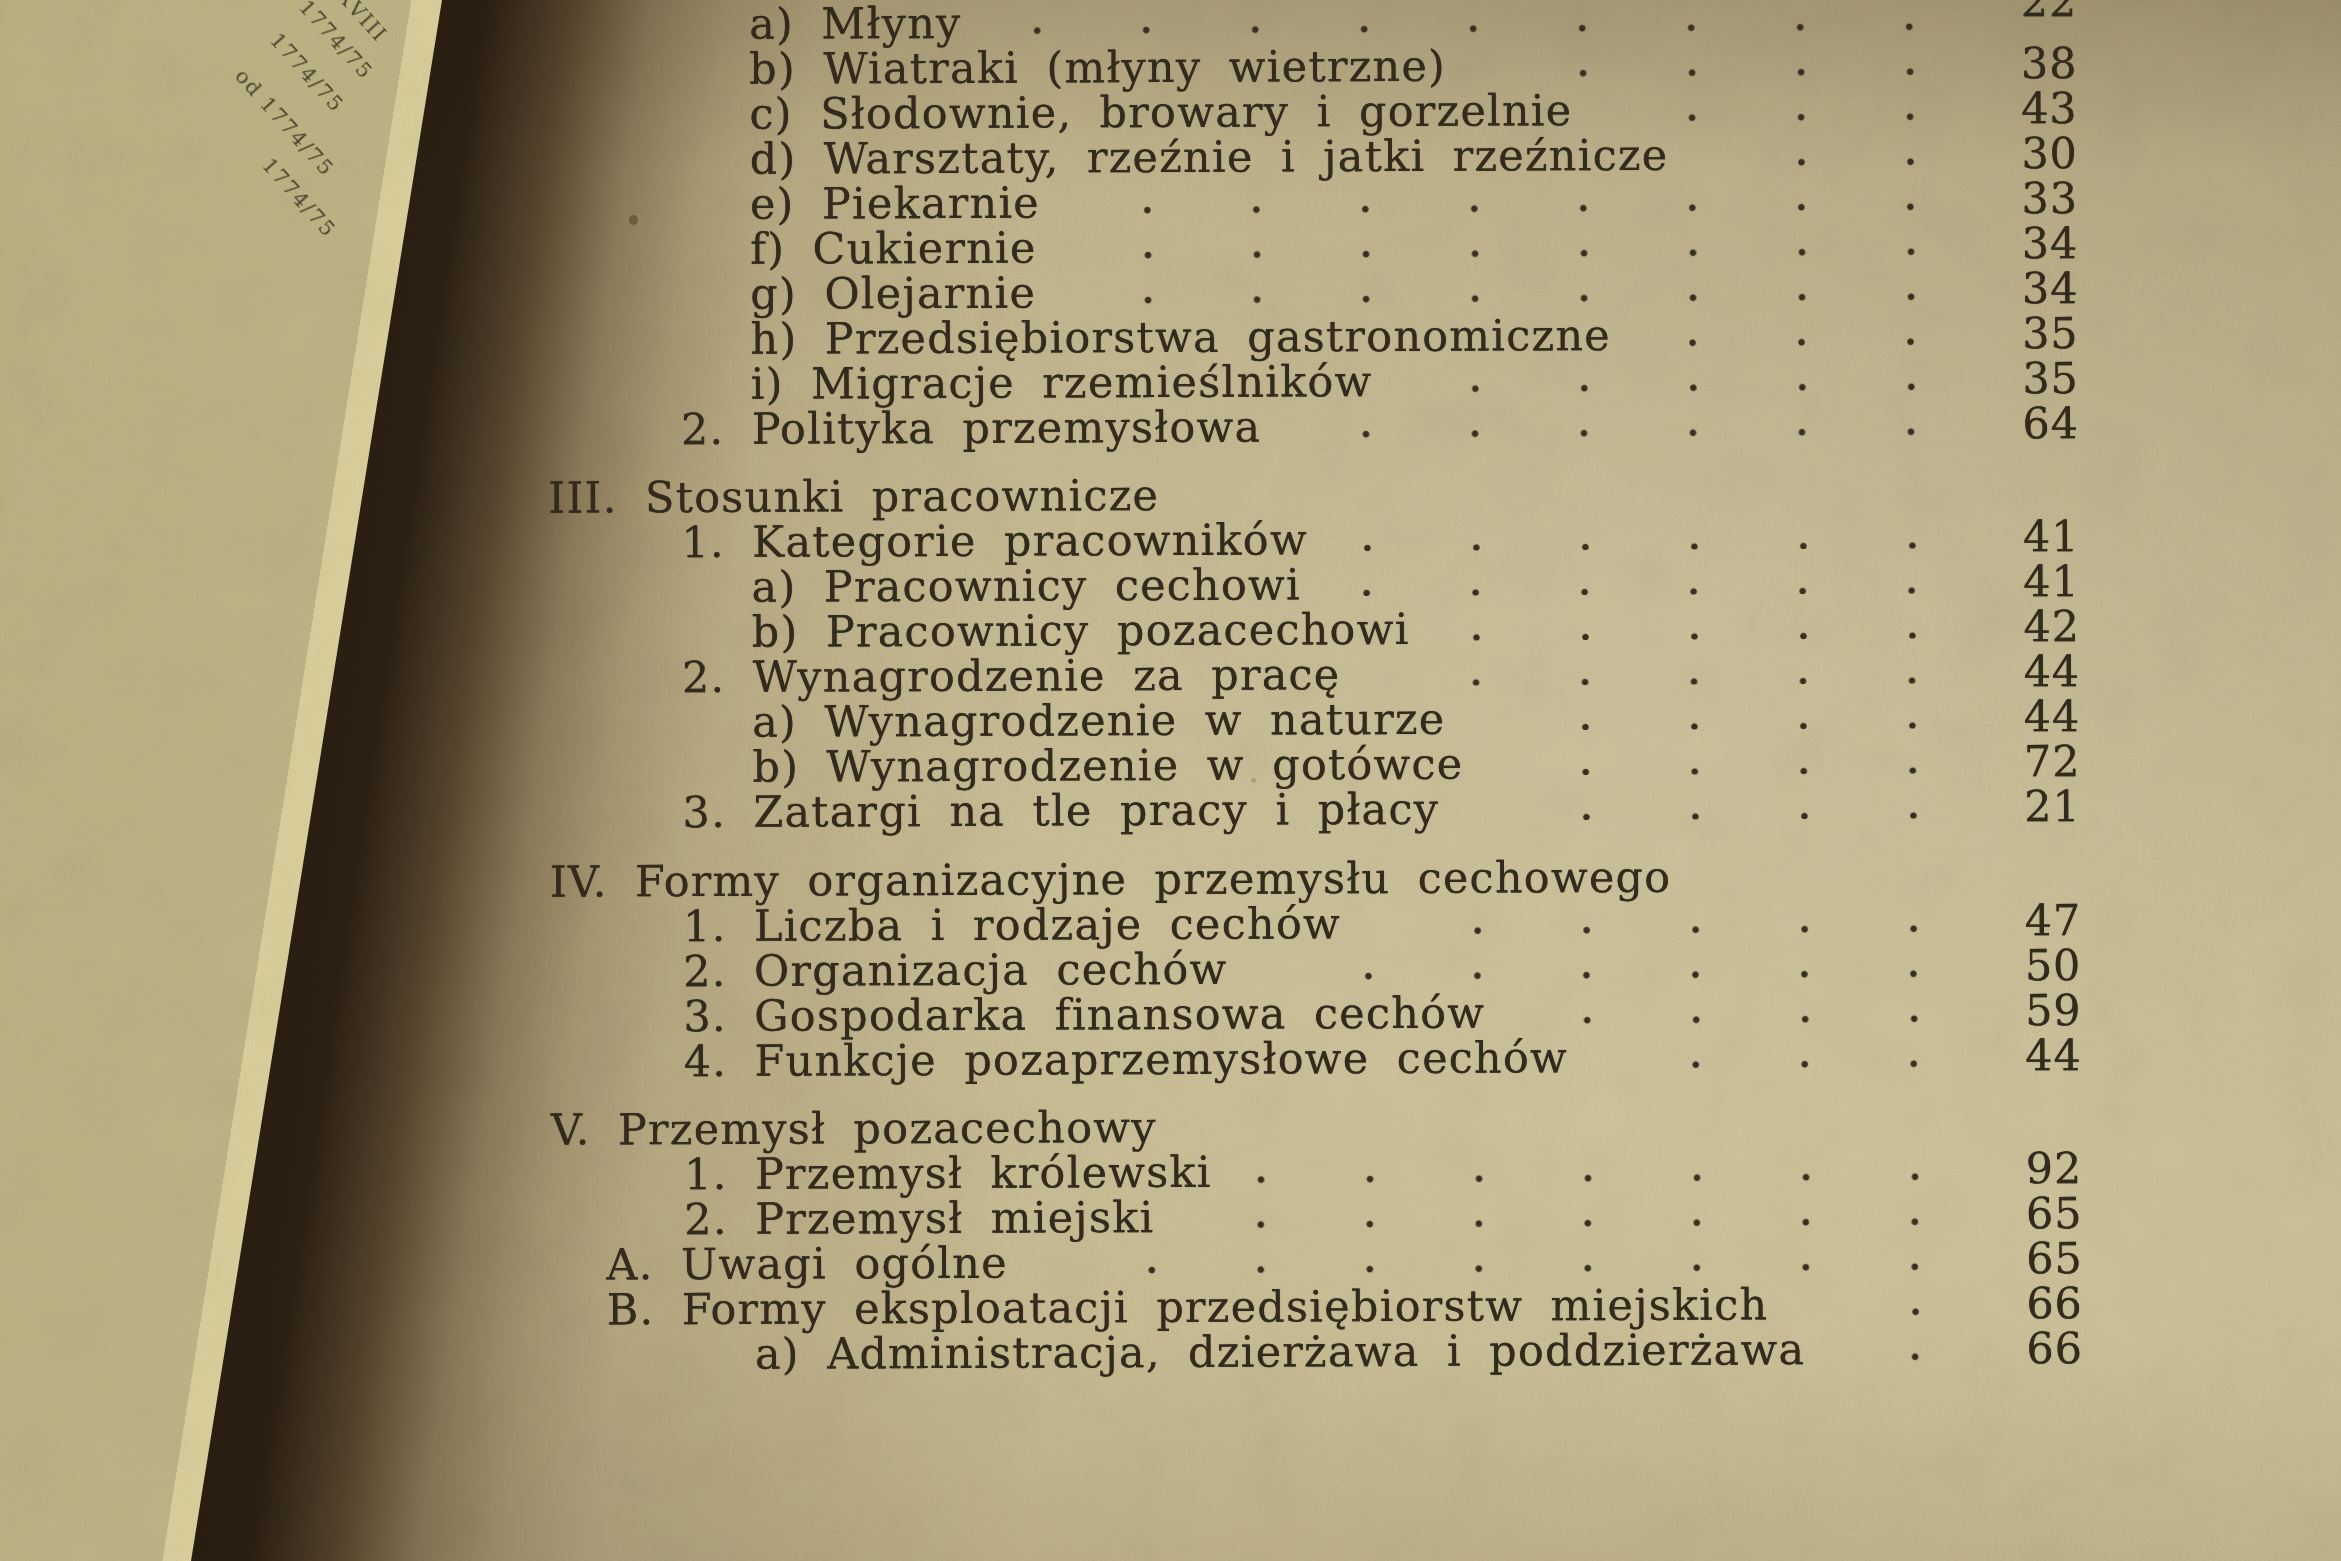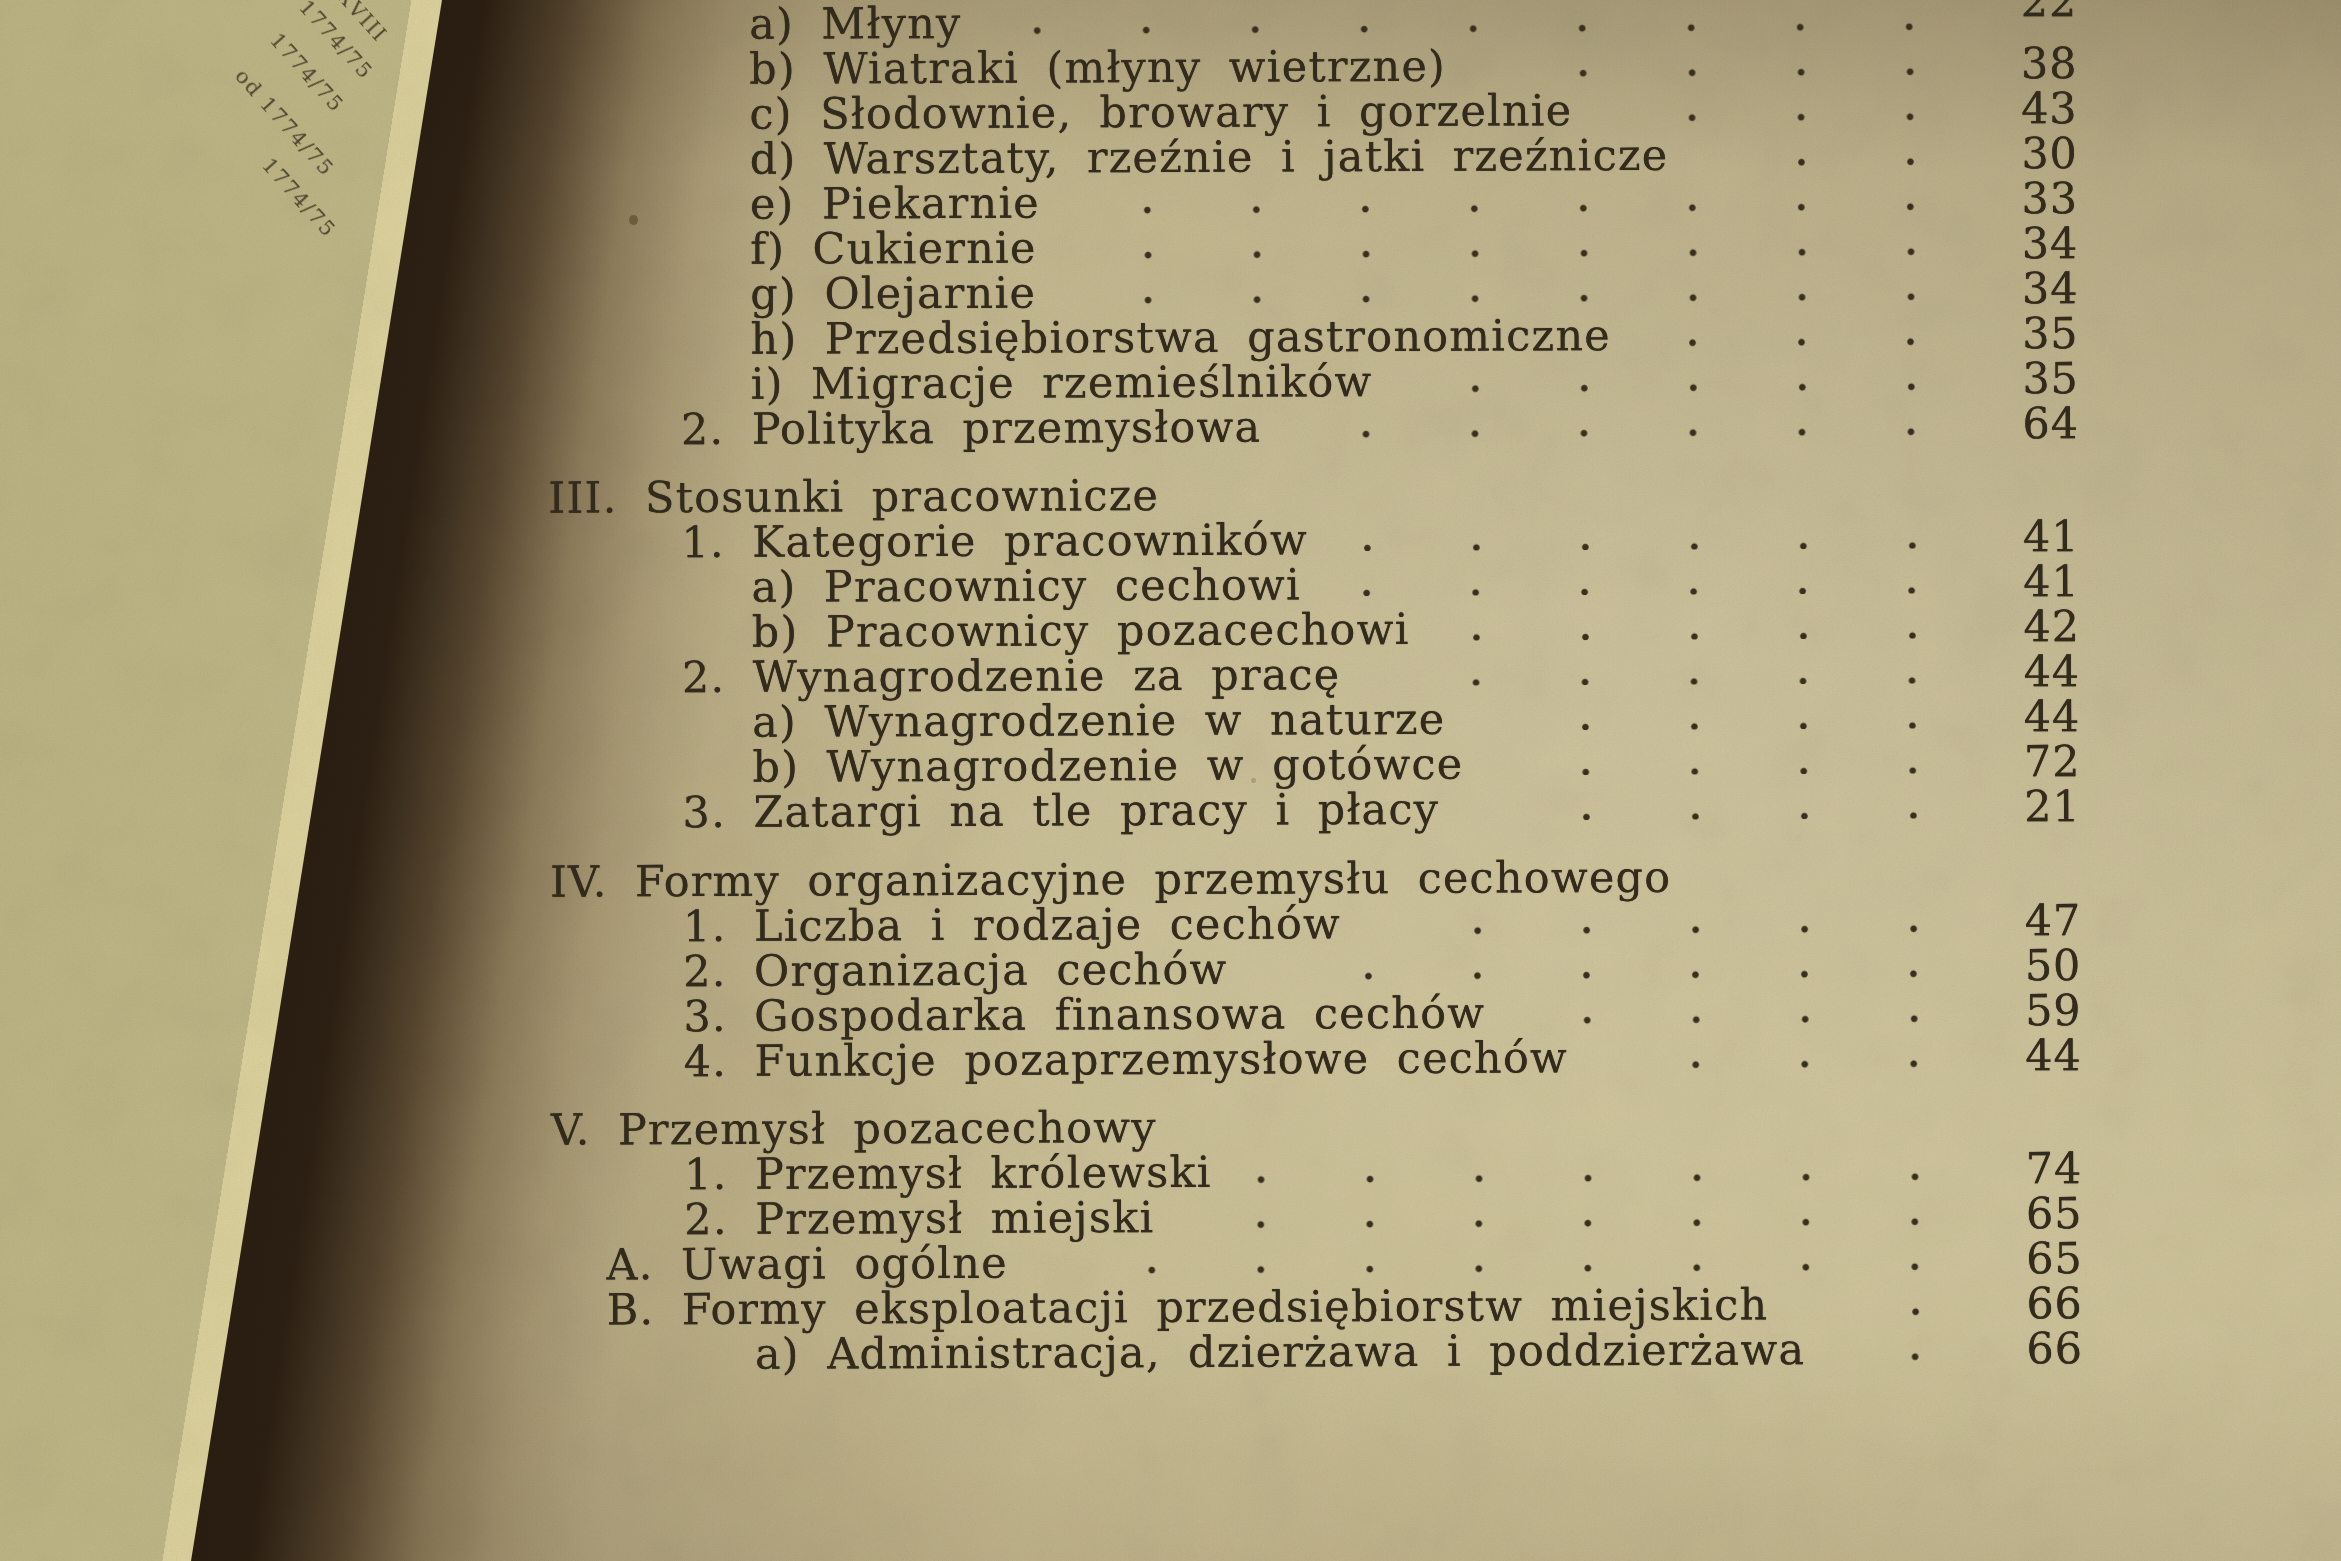--- a/index.html
+++ b/index.html
@@ -244,21 +244,21 @@
     <span class="leader"></span>
     <span class="toc-page">44</span>
   </div>
       <div class="toc-row lvl-roman no-page">
     <span class="toc-label">V. Przemysł pozacechowy</span>
 
   </div>
       <div class="toc-row lvl-num">
     <span class="toc-label">1. Przemysł królewski</span>
     <span class="leader"></span>
-    <span class="toc-page">74</span>
+    <span class="toc-page">92</span>
   </div>
       <div class="toc-row lvl-num">
     <span class="toc-label">2. Przemysł miejski</span>
     <span class="leader"></span>
     <span class="toc-page">65</span>
   </div>
       <div class="toc-row lvl-cap">
     <span class="toc-label">A. Uwagi ogólne</span>
     <span class="leader"></span>
     <span class="toc-page">65</span>

